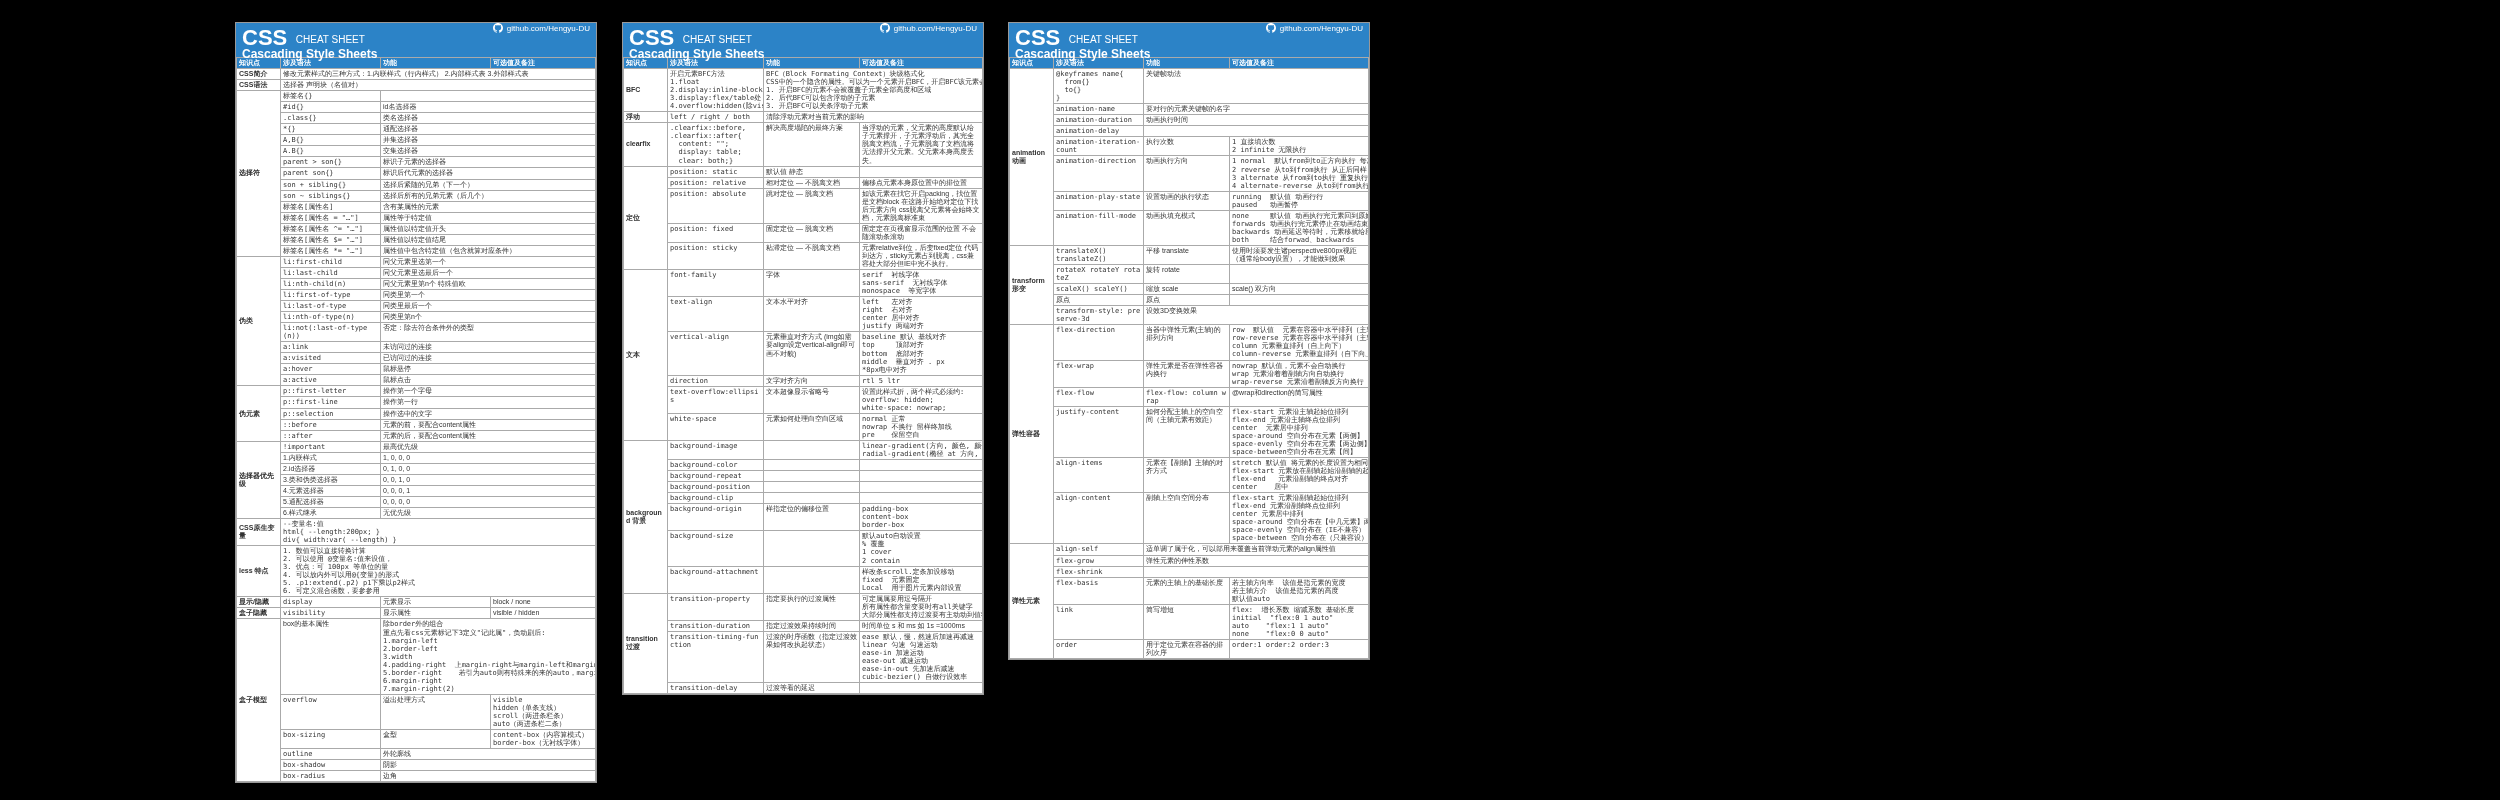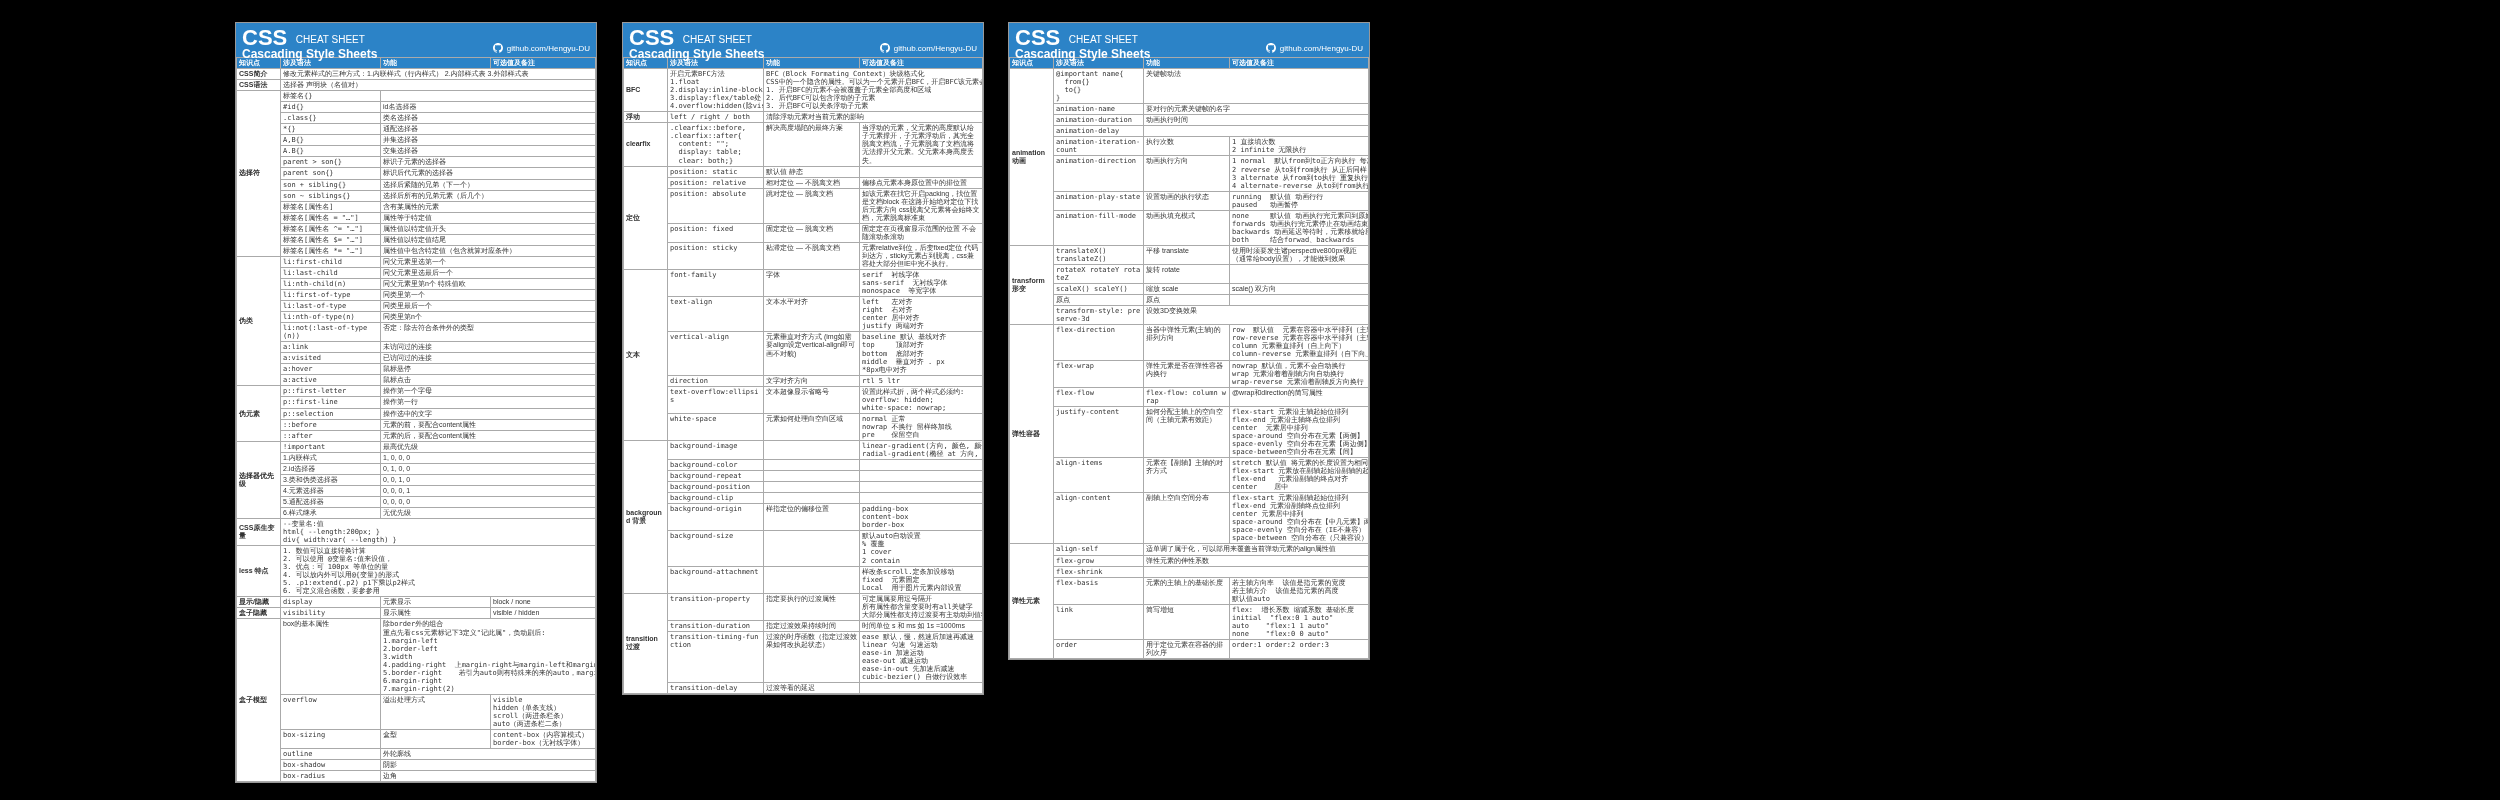--- a/index.html
+++ b/index.html
@@ -43,21 +43,21 @@
     vertical-align: 2px;
   }
   .header .line2 {
     font-size: 12px;
     font-weight: bold;
     margin-top: -2px;
   }
   .header .gh {
     position: absolute;
     right: 6px;
-    top: 20px;
+    top: 0;
     font-size: 8px;
     color: #fff;
   }
   .header .gh svg {
     width: 10px; height: 10px; fill: #fff; vertical-align: -2px; margin-right: 2px;
   }
   .colhead {
     background: #2c83c7;
     color: #fff;
     font-size: 8px;
@@ -591,21 +591,21 @@
       <tbody>
         <tr class="colhead">
       <th>知识点</th>
           <th>涉及语法</th>
           <th>功能</th>
           <th>可选值及备注</th>
     </tr>
     <tr>
           <td class="c0" rowspan="8">animation
 动画</td>
-        <td class="mono">@important name{
+        <td class="mono">@keyframes name{
   from{}
   to{}
 }</td>
           <td colspan="2">关键帧动法</td>
         </tr>
     <tr>
           <td class="code">animation-name</td>
           <td colspan="2">要对行的元素关键帧的名字</td>
         </tr>
     <tr>

